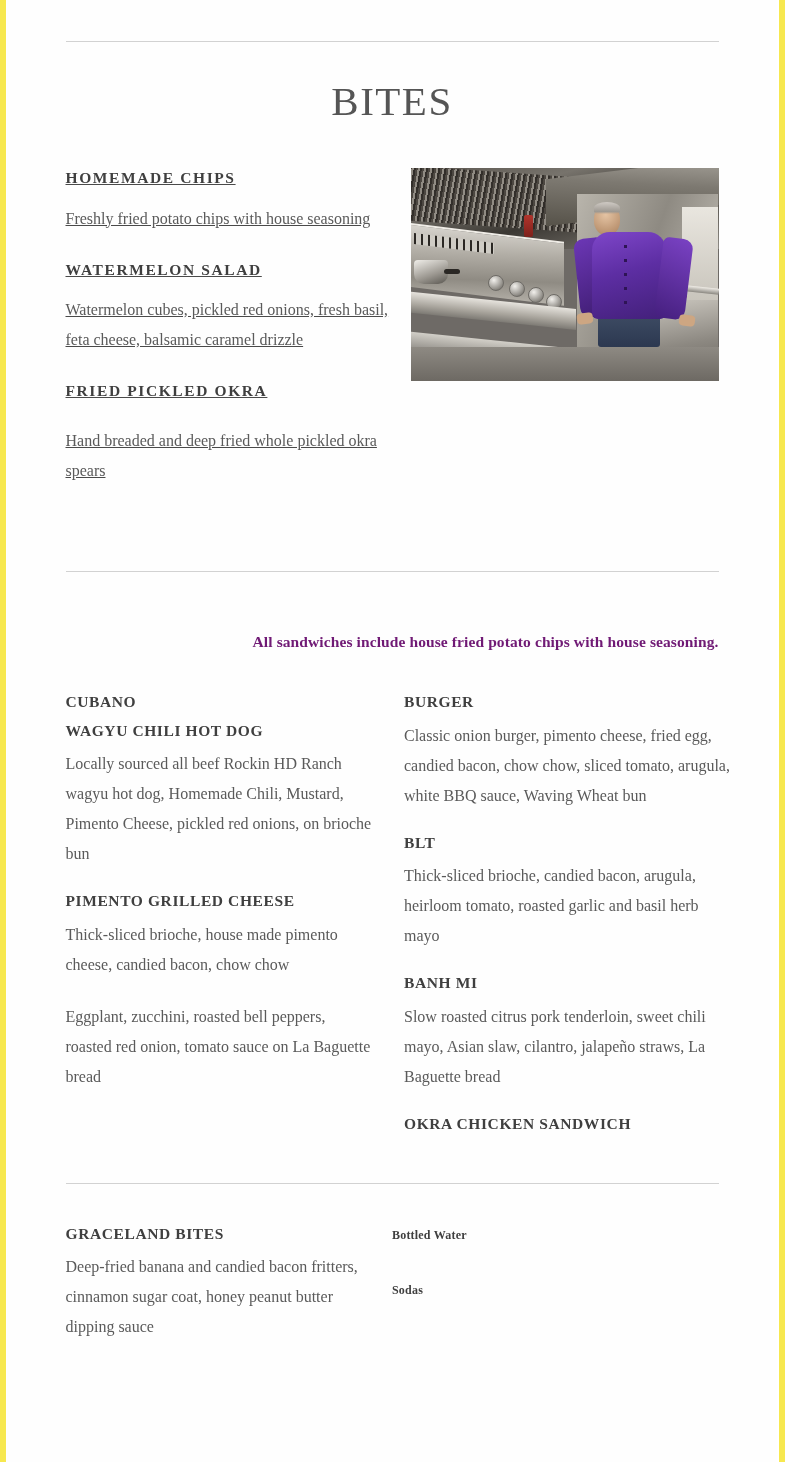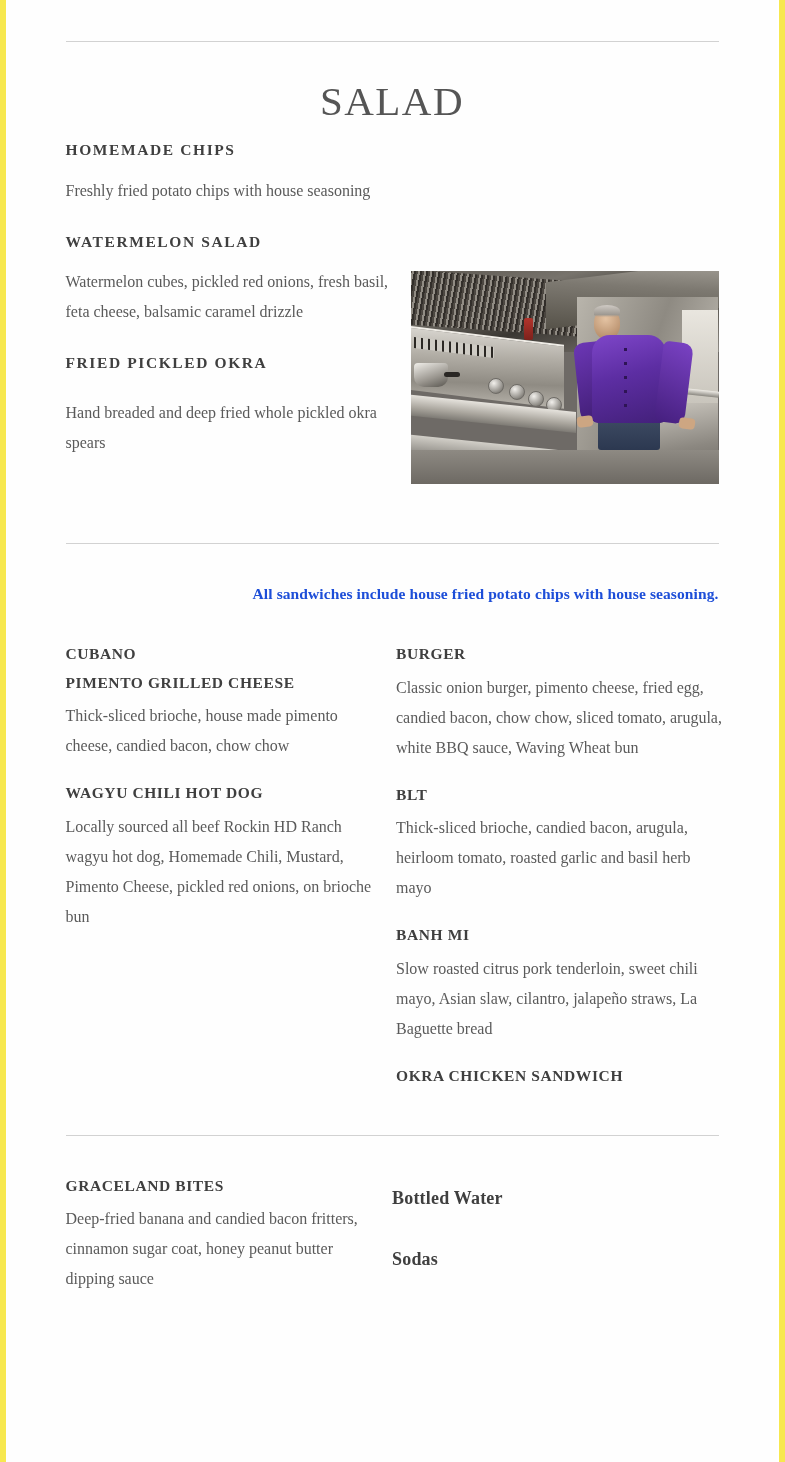--- a/index.html
+++ b/index.html
@@ -64,22 +64,23 @@
     color: #555555;
     letter-spacing: 1.5px;
     margin: 35px 0 0 0;
     line-height: 1.2;
     font-family: "Liberation Serif", "DejaVu Serif", serif;
   }
 
   
   .starters-row {
     display: flex;
-    margin-top: 14px;
-    align-items: flex-end;
+    margin-top: 42px;
+    align-items: flex-start;
+    text-decoration: underline;
   }
   .starters-col {
     width: 345px;
     flex: 0 0 345px;
   }
   .photo-col {
     flex: 1 1 auto;
     padding-left: 0px;
     display: flex;
     justify-content: flex-start;
@@ -250,72 +251,72 @@
   }
   .kp-redthing {
     position: absolute; left: 86%; top: 57%; width: 12px; height: 8px;
     background: #b03a34; border-radius: 2px;
   }
 
   
   .sandwich-note {
     font-size: 15.5px;
     font-weight: bold;
-    color: #1d4ed8;
+    color: #701a75;
     text-align: right;
-    margin-top: 40px;
+    margin-top: 60px;
     letter-spacing: 0.1px;
     line-height: 1.3;
   }
 
   
   .two-col {
     display: flex;
     margin-top: 40px;
-    gap: 4px;
+    gap: 12px;
   }
   .col {
     width: 50%;
     flex: 0 0 50%;
     padding-right: 18px;
   }
   .col.right { padding-right: 0; padding-left: 0; }
   .col .dish-name {
     letter-spacing: 0.6px;
     font-size: 15.5px;
     margin-bottom: 9px;
   }
   .col .dish-desc {
     margin-bottom: 22px;
     line-height: 30px;
   }
 
   
   .drinks-row { display: flex; margin-top: 40px; }
   .drink-item {
-    font-size: 18px;
+    font-size: 12px;
     font-weight: bold;
     color: #3f3f3f;
-    margin: 12px 0 40px 0;
+    margin: 4px 0 40px 0;
     letter-spacing: 0.2px;
   }
   .gb-name { letter-spacing: 0.6px; }
 </style>
 </head>
 <body>
 
 <div class="edge-stripe left"></div>
 <div class="edge-stripe right"></div>
 
 <div class="page">
   <div class="content">
 
     <div class="divider top"></div>
 
-    <h1 class="menu-title">SALAD</h1>
+    <h1 class="menu-title">BITES</h1>
 
     <div class="starters-row">
 
       <div class="starters-col">
 
         <div class="dish">
           <div class="dish-name">HOMEMADE CHIPS</div>
           <div class="dish-desc">Freshly fried potato chips with house seasoning</div>
         </div>
 
@@ -374,30 +375,31 @@
 
     <div class="two-col">
 
       <div class="col left">
 
         <div class="dish">
           <div class="dish-name">CUBANO</div>
         </div>
 
         <div class="dish">
+          <div class="dish-name">WAGYU CHILI HOT DOG</div>
+          <div class="dish-desc">Locally sourced all beef Rockin HD Ranch wagyu hot dog, Homemade Chili, Mustard, Pimento Cheese, pickled red onions, on brioche bun</div>
+        </div>
+
+        <div class="dish">
           <div class="dish-name">PIMENTO GRILLED CHEESE</div>
           <div class="dish-desc">Thick-sliced brioche, house made pimento cheese, candied bacon, chow chow</div>
         </div>
 
         <div class="dish">
-          <div class="dish-name">WAGYU CHILI HOT DOG</div>
-          <div class="dish-desc">Locally sourced all beef Rockin HD Ranch wagyu hot dog, Homemade Chili, Mustard, Pimento Cheese, pickled red onions, on brioche bun</div>
-        </div>
-
-        <div class="dish">
+          <div class="dish-desc">Eggplant, zucchini, roasted bell peppers, roasted red onion, tomato sauce on La Baguette bread</div>
         </div>
 
       </div>
 
       <div class="col right">
 
         <div class="dish">
           <div class="dish-name">BURGER</div>
           <div class="dish-desc">Classic onion burger, pimento cheese, fried egg, candied bacon, chow chow, sliced tomato, arugula, white BBQ sauce, Waving Wheat bun</div>
         </div>

